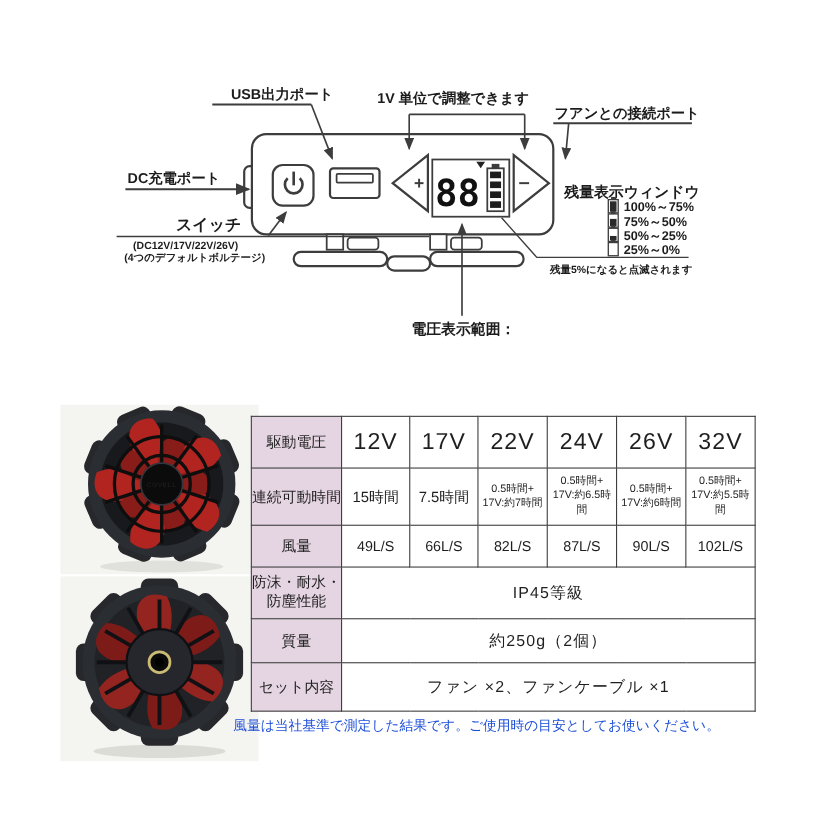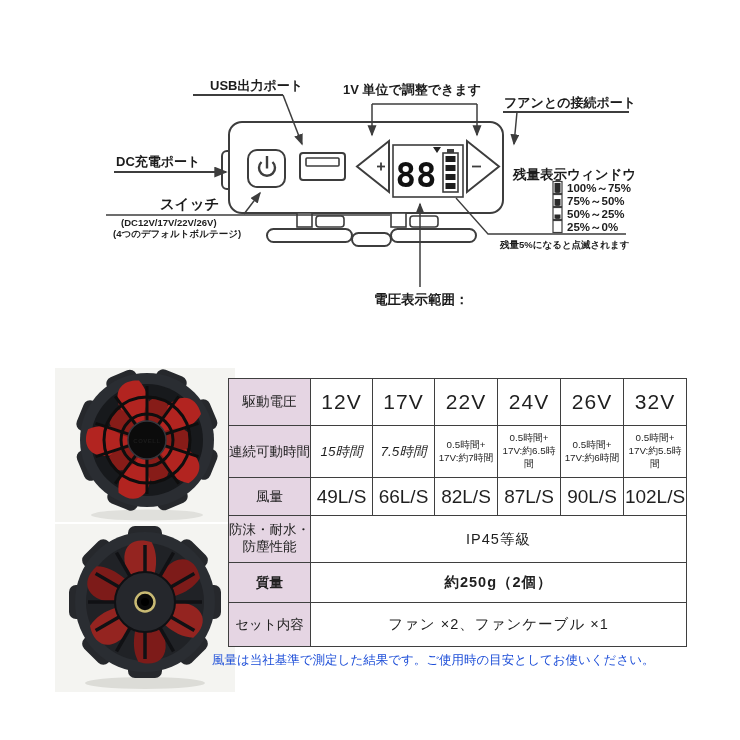--- a/index.html
+++ b/index.html
@@ -11,22 +11,22 @@
   svg .seg { font-family:"DejaVu Sans Mono",monospace; font-weight:bold; fill:#111; }
 
   .fan-photo { position:absolute; background:#f4f4f1; }
   .fan-front { left:55px; top:368px; width:180px; height:154px; }
   .fan-rear  { left:55px; top:524px; width:180px; height:168px; }
 
   table.spec { position:absolute; left:228px; top:378px; border-collapse:collapse; table-layout:fixed; }
   table.spec td { border:1px solid #3f3f3f; text-align:center; vertical-align:middle; padding:0; color:#1f1f1f; }
   table.spec td.lbl { background:#e5d5e3; font-size:13.5px; }
   .v-big   { font-size:21px; letter-spacing:1px;margin-top:32px; }
-  .cell-md { font-size:13.5px;font-style:italic; }
-  .cell-sm { font-size:19px; }
+  .cell-md { font-size:13.5px; }
+  .cell-sm { font-size:13px; }
   .cell-2l { font-size:9.8px; line-height:1.3; }
   .merged  { font-size:14.5px; letter-spacing:1px; }
   .lbl2l   { font-size:13px; line-height:1.25; }
 
   .footer { position:absolute; left:212px; top:650px; font-size:12.5px; color:#1d4ed8; line-height:1.65; }
 </style>
 </head>
 <body>
 
 <div class="canvas">
@@ -294,21 +294,21 @@
       <td class="cell-sm">90L/S</td>
       <td class="cell-sm">102L/S</td>
     </tr>
     <tr style="height:47px;">
       <td class="lbl lbl2l">
         <div>防沫・耐水・</div>
         <div>防塵性能</div>
       </td>
       <td class="merged" colspan="6">IP45等級</td>
     </tr>
-    <tr style="height:40px;font-weight:bold;">
+    <tr style="height:40px;">
       <td class="lbl">質量</td>
       <td class="merged" colspan="6">約250g（2個）</td>
     </tr>
     <tr style="height:44px;">
       <td class="lbl">セット内容</td>
       <td class="merged" colspan="6">ファン ×2、ファンケーブル ×1</td>
     </tr>
   </tbody>
     </table>
 

